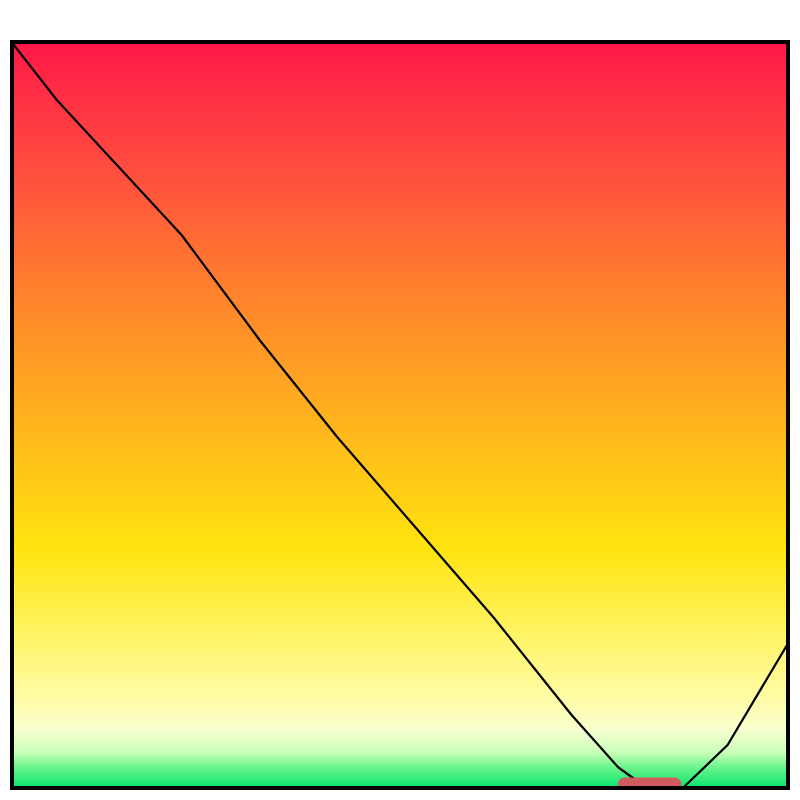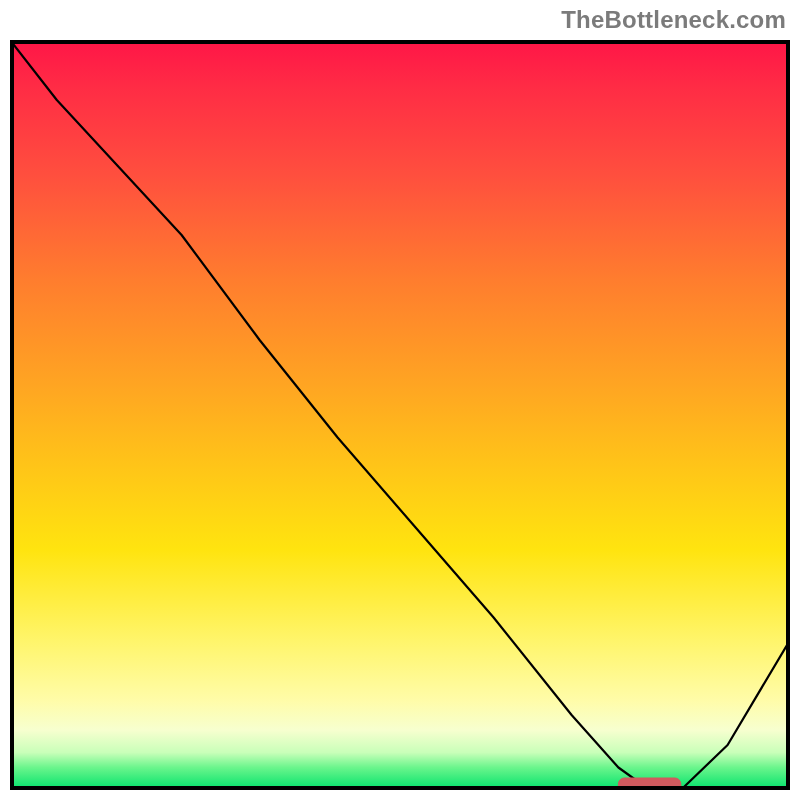--- a/index.html
+++ b/index.html
@@ -77,21 +77,20 @@
   .marker {
     fill: #d05a5e;
     stroke: #d05a5e;
   }
 </style>
 </head>
 <body>
 
 <div class="stage">
 
-  <div class="watermark">TheBottleneck.com</div>
 
   <div class="plot-wrap">
     <div class="plot-bg"></div>
 
     <svg class="overlay" viewBox="0 0 780 750" preserveAspectRatio="none">
       <path class="curve" d="M0.0 0.0 L46.8 60.0 L109.2 127.5 L171.6 195.0 L249.6 300.0 L327.6 397.5 L405.6 487.5 L483.6 577.5 L561.6 675.0 L608.4 727.5 L639.6 750.0 L670.8 750.0 L717.6 705.0 L780.0 600.0"></path>
       <rect class="marker" x="608.4" y="738.0" width="62.4" height="14.0" rx="6" ry="6" fill="#d05a5e" stroke="#d05a5e"></rect>
     </svg>
 
     <div class="plot-frame"></div>

